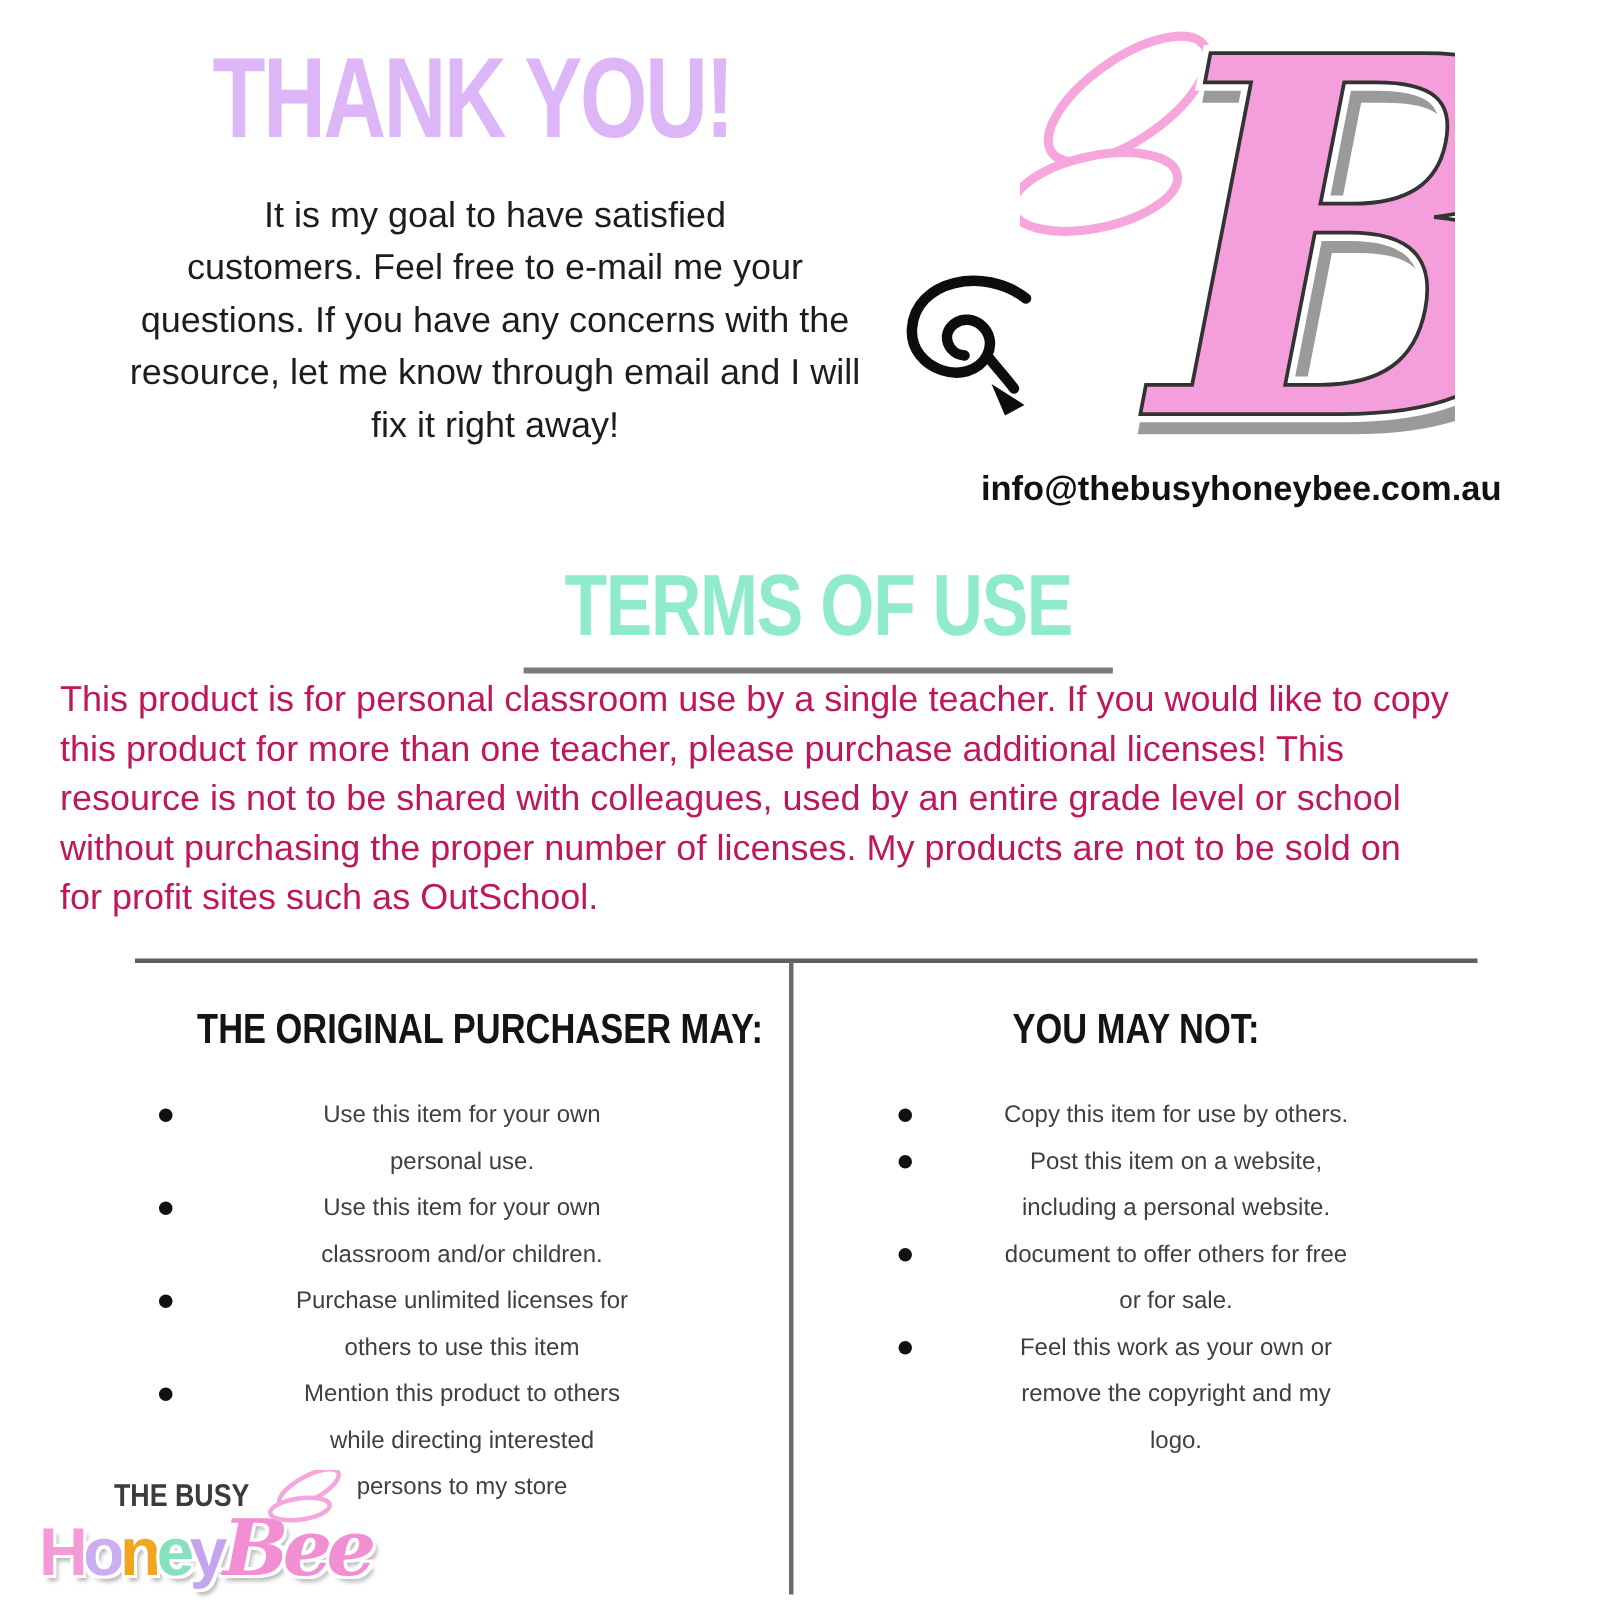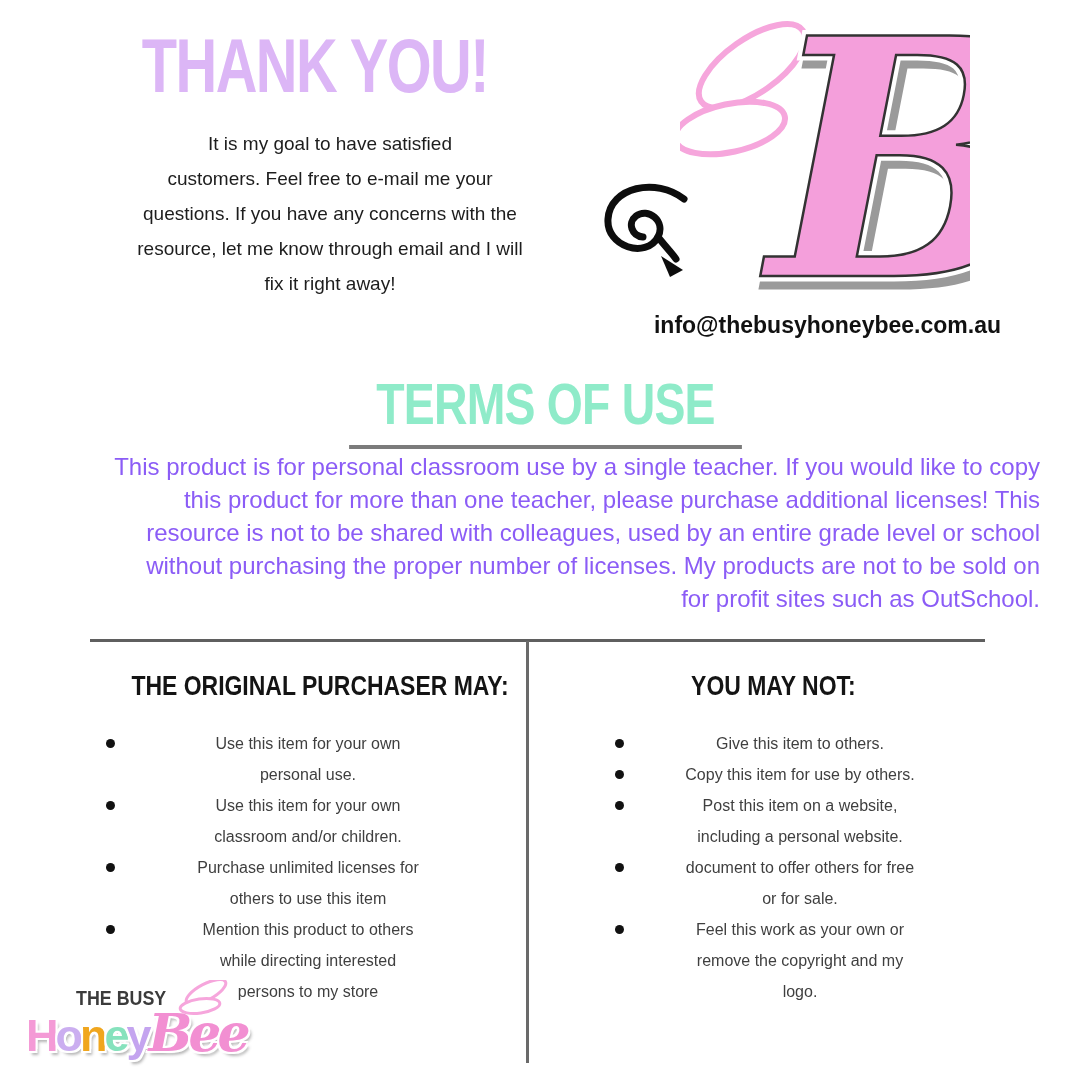--- a/index.html
+++ b/index.html
@@ -4,44 +4,44 @@
 <style>
   html,body{margin:0;padding:0;background:#fff;}
   .page{position:relative;width:1068px;height:1080px;background:#ffffff;overflow:hidden;
         font-family:"Liberation Sans",sans-serif;color:#222;}
 
   
   .thanks-title{position:absolute;left:85px;top:22px;width:460px;text-align:center;}
   .thanks-title span{display:inline-block;font-size:76px;font-weight:bold;letter-spacing:-2px;
         color:#dcb6f6;transform:scaleX(.76);transform-origin:center;white-space:nowrap;}
   .thanks-body{position:absolute;left:60px;top:126px;width:540px;text-align:center;
-        font-size:19px;line-height:35px;color:#1d1d1d;}
+        font-size:24px;line-height:35px;color:#1d1d1d;}
 
   
   .big-b{position:absolute;left:680px;top:8px;width:290px;height:290px;}
   .curly-arrow{position:absolute;left:596px;top:183px;width:100px;height:96px;}
   .email{position:absolute;left:600px;top:312px;width:455px;text-align:center;
         font-size:23px;font-weight:bold;color:#111;}
 
   
   .terms-title{position:absolute;left:196px;top:370px;width:700px;text-align:center;}
   .terms-title span{display:inline-block;padding:0 34px 8px 34px;border-bottom:4px solid #7b7b7b;
         font-size:58px;font-weight:bold;letter-spacing:-1px;color:#8febc9;
         transform:scaleX(.80);transform-origin:center;white-space:nowrap;}
-  .terms-body{position:absolute;left:40px;top:450px;width:1000px;text-align:right;
-        font-size:24px;line-height:33px;color:#8b5cf6;}
+  .terms-body{position:absolute;left:40px;top:450px;width:1000px;text-align:left;
+        font-size:24px;line-height:33px;color:#be185d;}
 
   
   .hline{position:absolute;left:90px;top:639px;width:895px;height:0;border-top:3px solid #5f5f5f;}
   .vline{position:absolute;left:526px;top:641px;width:0;height:422px;border-left:3px solid #6a6a6a;}
 
   
   .col{position:absolute;top:646px;}
   .col-left{left:90px;width:436px;}
-  .col-right{left:529px;width:456px;padding-left:16px;}
+  .col-right{left:529px;width:456px;padding-left:0;}
   .col-head{margin-top:24px;text-align:center;}
   .col-head span{display:inline-block;font-size:28px;font-weight:bold;color:#141414;
         transform:scaleX(.82);transform-origin:center;white-space:nowrap;}
   .blist{list-style:none;margin:26px 0 0 0;padding:0;}
   .blist li{position:relative;text-align:center;font-size:16px;line-height:31px;color:#3f3f3f;}
   .col-right .blist li{padding-left:54px;}
   .dot{position:absolute;top:11px;width:9px;height:9px;border-radius:50%;background:#111;}
   .col-left .dot{left:16px;}
   .col-right .dot{left:70px;}
 
@@ -136,24 +136,20 @@
     </ul>
   </div>
 
   <div class="col col-right">
     <div class="col-head">
       <span>YOU MAY NOT:</span>
     </div>
     <ul class="blist">
       <li>
         <span class="dot"></span>
-        <div>Give this item to others.</div>
-      </li>
-      <li>
-        <span class="dot"></span>
         <div>Copy this item for use by others.</div>
       </li>
       <li>
         <span class="dot"></span>
         <div>Post this item on a website,</div>
         <div>including a personal website.</div>
       </li>
       <li>
         <span class="dot"></span>
         <div>document to offer others for free</div>

